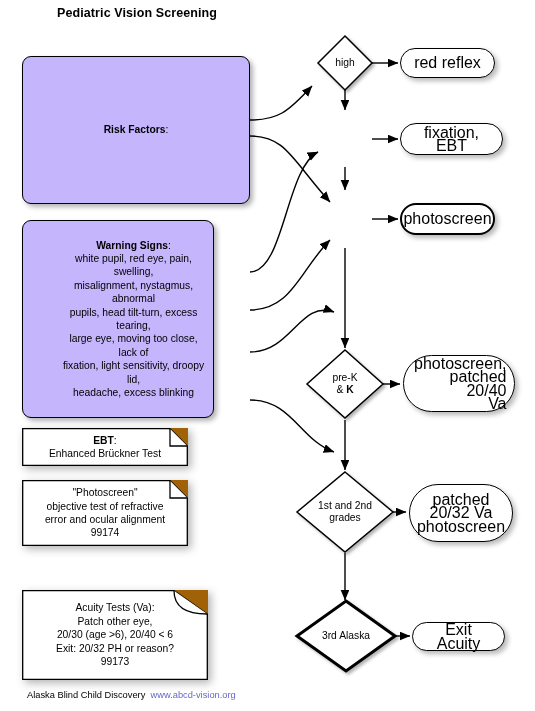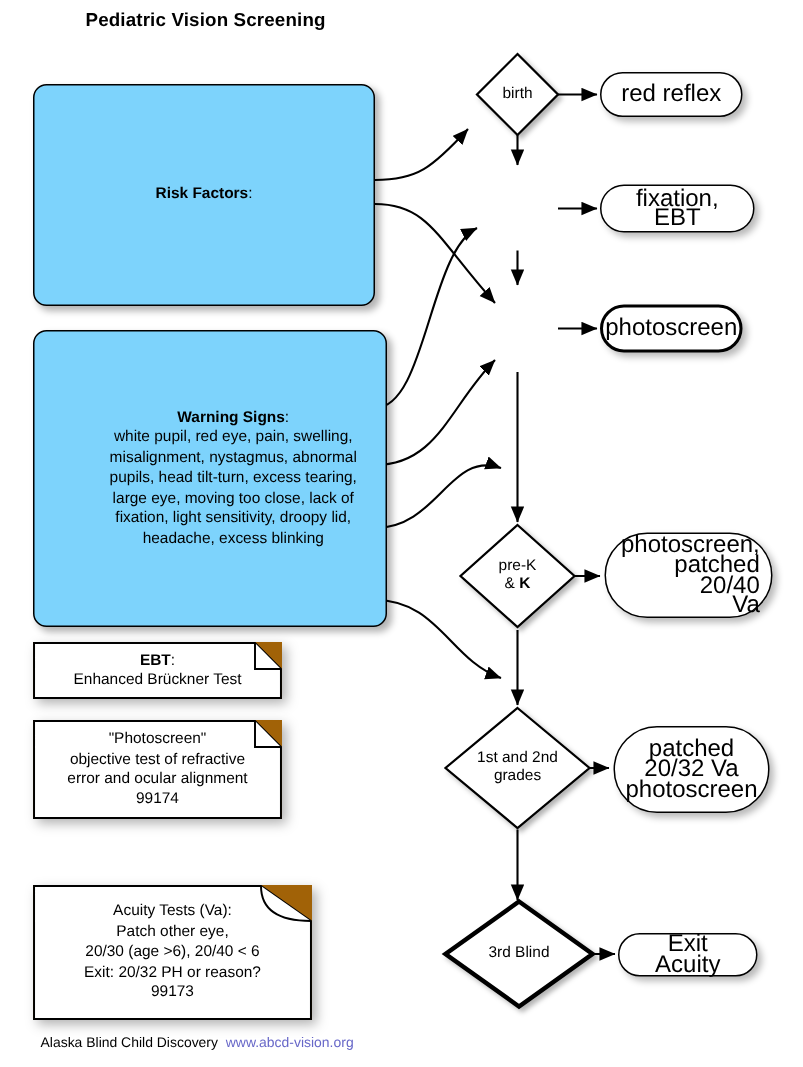--- a/index.html
+++ b/index.html
@@ -32,21 +32,21 @@
     font-weight: bold;
     color: #000;
     letter-spacing: 0.1px;
     white-space: nowrap;
   }
 
   
   .infobox {
     position: absolute;
     box-sizing: border-box;
-    background: #7dd3fc;
+    background: #c4b5fd;
     border: 1.4px solid #000;
     border-radius: 9px;
     box-shadow: 3px 3px 5px rgba(0,0,0,0.30);
     display: flex;
     align-items: center;
     justify-content: center;
     text-align: center;
     z-index: 3;
   }
   .infobox .inner {
@@ -194,21 +194,21 @@
       <path d="M250,400 C292,400 300,440 334,452" marker-end="url(#ah)"></path>
     </g>
   </svg>
 
   <div class="title">Pediatric Vision Screening</div>
 
   <div class="infobox" style="left:22px; top:56px; width:228px; height:148px;">
     <div class="inner"><span class="hdr">Risk Factors</span><span>:</span><br></div>
   </div>
 
-  <div class="infobox" style="left:22px; top:220px; width:236px; height:198px;padding-left:31px;">
+  <div class="infobox" style="left:22px; top:220px; width:192px; height:198px;padding-left:31px;">
     <div class="inner"><span class="hdr">Warning Signs</span><span>:</span><br><span>white pupil, red eye, pain, swelling,
 misalignment, nystagmus, abnormal
 pupils, head tilt-turn, excess tearing,
 large eye, moving too close, lack of
 fixation, light sensitivity, droopy lid,
 headache, excess blinking</span></div>
   </div>
 
   <div class="note" style="left:22px; top:428px; width:166px; height:38px;">
     <svg class="shape" viewBox="0 0 166 38">
@@ -238,21 +238,21 @@
 Patch other eye,
 20/30 (age &gt;6), 20/40 &lt; 6
 Exit: 20/32 PH or reason?
 99173</div>
   </div>
 
   <div class="diamond" style="left:316px; top:34px; width:58px; height:58px;">
     <svg width="58" height="58" viewBox="0 0 58 58" filter="url(#softsh)">
       <polygon points="29,2 56,29 29,56 2,29" fill="#fff" stroke="#000" stroke-width="1.5"></polygon>
     </svg>
-    <div class="dlabel">birth</div>
+    <div class="dlabel">high</div>
   </div>
 
   <div class="pill ctr" style="left:400px; top:48px; width:95px; height:30px;">
     <div class="ptext">red reflex</div>
   </div>
 
 
   <div class="pill ctr" style="left:400px; top:123px; width:103px; height:32px;">
     <div class="ptext">fixation, EBT</div>
   </div>
@@ -286,21 +286,21 @@
   <div class="pill ctr" style="left:409px; top:484px; width:104px; height:58px;">
     <div class="ptext">patched
 20/32 Va
 photoscreen</div>
   </div>
 
   <div class="diamond" style="left:294px; top:598px; width:104px; height:76px;">
     <svg width="104" height="76" viewBox="0 0 104 76" filter="url(#softsh)">
       <polygon points="52,3 101,38 52,73 3,38" fill="#fff" stroke="#000" stroke-width="3"></polygon>
     </svg>
-    <div class="dlabel">3rd Blind</div>
+    <div class="dlabel">3rd Alaska</div>
   </div>
 
   <div class="pill ctr" style="left:412px; top:622px; width:93px; height:29px;">
     <div class="ptext">Exit Acuity</div>
   </div>
 
   <div class="footer"><span>Alaska Blind Child Discovery</span><span>&nbsp;&nbsp;</span><span class="url" style="color: rgb(103, 103, 200);">www.abcd-vision.org</span></div>
 
 </div>
 

